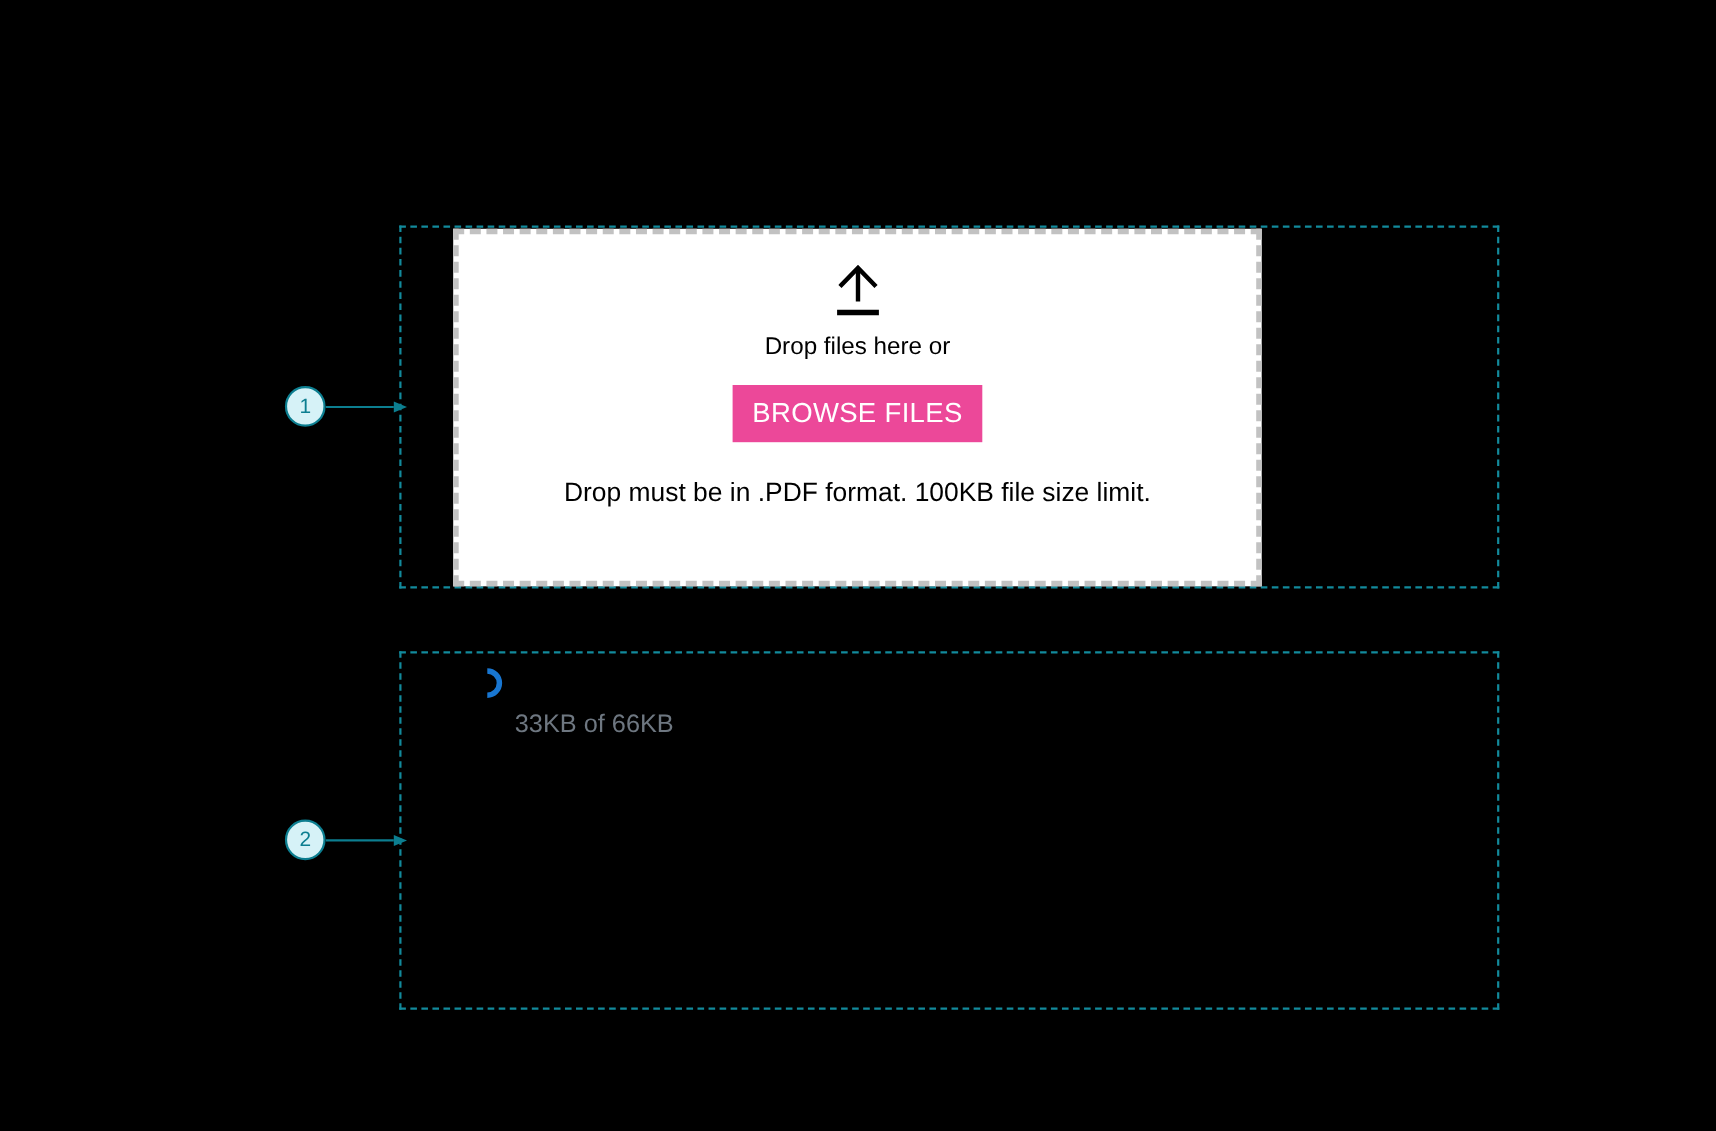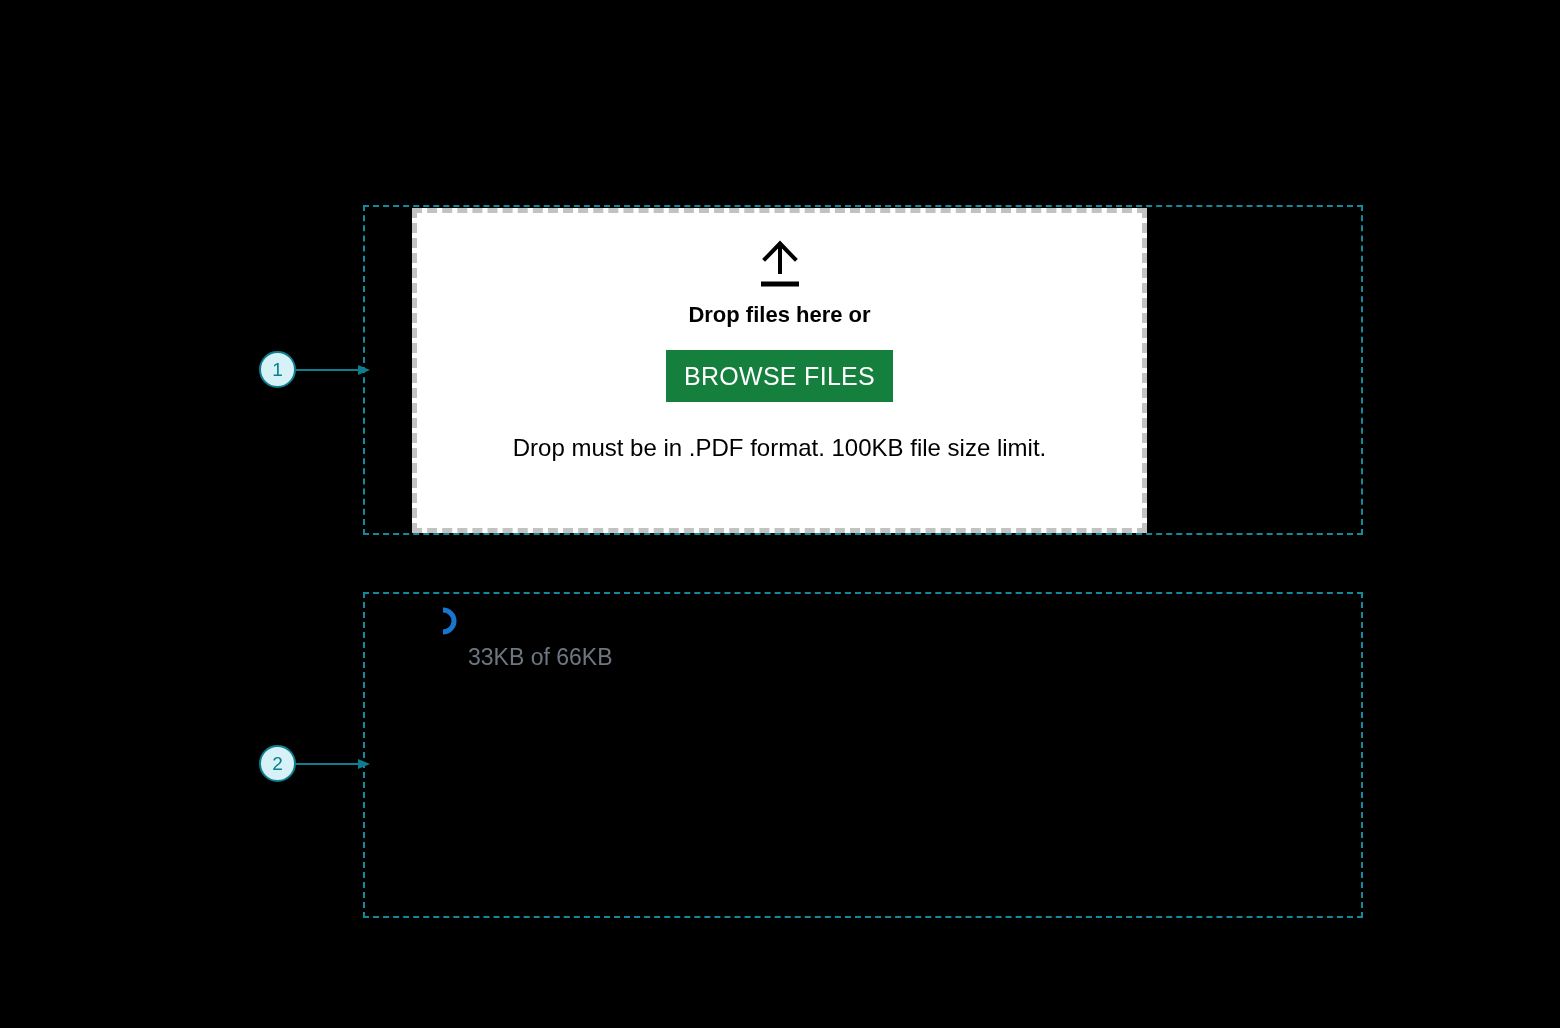--- a/index.html
+++ b/index.html
@@ -81,27 +81,27 @@
   }
   #upload-icon {
     margin-top: 25px;
     width: 56px;
     height: 52px;
     display: block;
   }
   #dropzone-title {
     margin-top: 12px;
     font-size: 22px;
-    font-weight: bold;
+    font-weight: normal;
     color: #000000;
     line-height: 1.2;
   }
   #browse-files-button {
     margin-top: 22px;
-    background: #15803d;
+    background: #ec4899;
     color: #ffffff;
     border: none;
     padding: 0 18px;
     height: 52px;
     min-width: 197px;
     font-size: 25px;
     letter-spacing: 0.3px;
     font-family: "Liberation Sans", "DejaVu Sans", sans-serif;
     cursor: pointer;
     display: flex;

